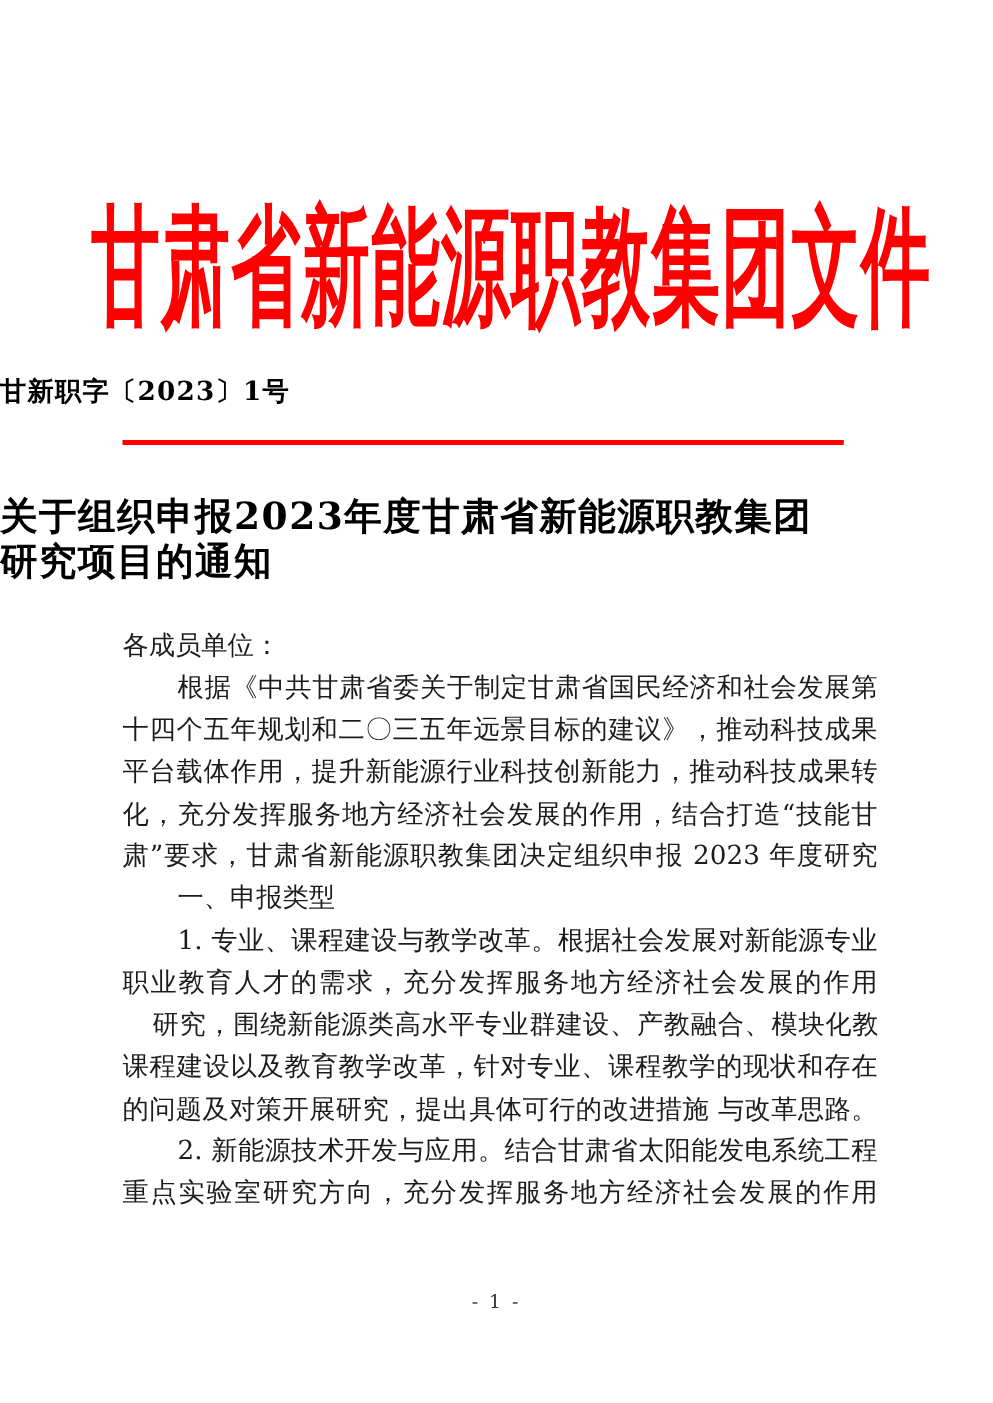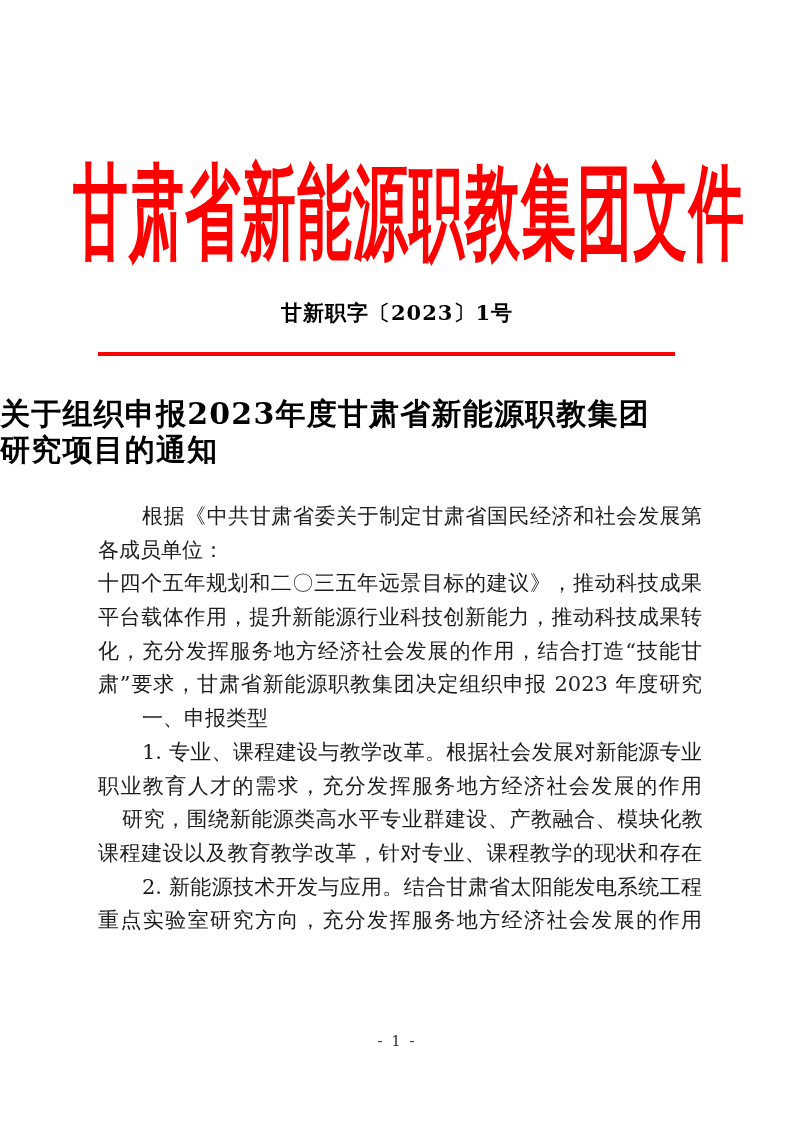--- a/index.html
+++ b/index.html
@@ -32,21 +32,21 @@
     line-height:55px;
     letter-spacing:1px;
     color:var(--accent-red);
     transform:scale(1,1.88);
     transform-origin:50% 0;
     white-space:nowrap;
   }
   
   .docnum{
     position:absolute;top:299px;left:0;width:794px;
-    text-align:center;
+    text-align:left;
     font-size:21px;line-height:27px;
     font-weight:bold;
     letter-spacing:1px;
     color:#000;
     font-family:"DejaVu Serif", serif;
   }
   
   .redline{
     position:absolute;top:352px;left:98px;
     width:577px;height:4px;
@@ -100,30 +100,31 @@
   <div class="docnum">甘新职字〔2023〕1号</div>
 
   <div class="redline"></div>
 
   <div class="doc-title">
     <div>关于组织申报2023年度甘肃省新能源职教集团</div>
     <div>研究项目的通知</div>
   </div>
 
   <div class="body-block">
+    <div class="line">各成员单位：</div>
     <div class="line ind j">根据《中共甘肃省委关于制定甘肃省国民经济和社会发展第</div>
-    <div class="line">各成员单位：</div>
     <div class="line j">十四个五年规划和二〇三五年远景目标的建议》，推动科技成果转</div>
     <div class="line j">平台载体作用，提升新能源行业科技创新能力，推动科技成果转</div>
     <div class="line j">化，充分发挥服务地方经济社会发展的作用，结合打造“技能甘</div>
     <div class="line j">肃”要求，甘肃省新能源职教集团决定组织申报 2023 年度研究</div>
     <div class="line ind">一、申报类型</div>
     <div class="line ind j">1. 专业、课程建设与教学改革。根据社会发展对新能源专业</div>
     <div class="line j">职业教育人才的需求，充分发挥服务地方经济社会发展的作用</div>
     <div class="line j tight">研究，围绕新能源类高水平专业群建设、产教融合、模块化教学、</div>
     <div class="line j">课程建设以及教育教学改革，针对专业、课程教学的现状和存在</div>
+    <div class="line j">的问题及对策开展研究，提出具体可行的改进措施 与改革思路。</div>
     <div class="line ind j">2. 新能源技术开发与应用。结合甘肃省太阳能发电系统工程</div>
     <div class="line j">重点实验室研究方向，充分发挥服务地方经济社会发展的作用</div>
   </div>
 
   <div class="pagenum">- 1 -</div>
 
 </div>
 
 </body></html>

